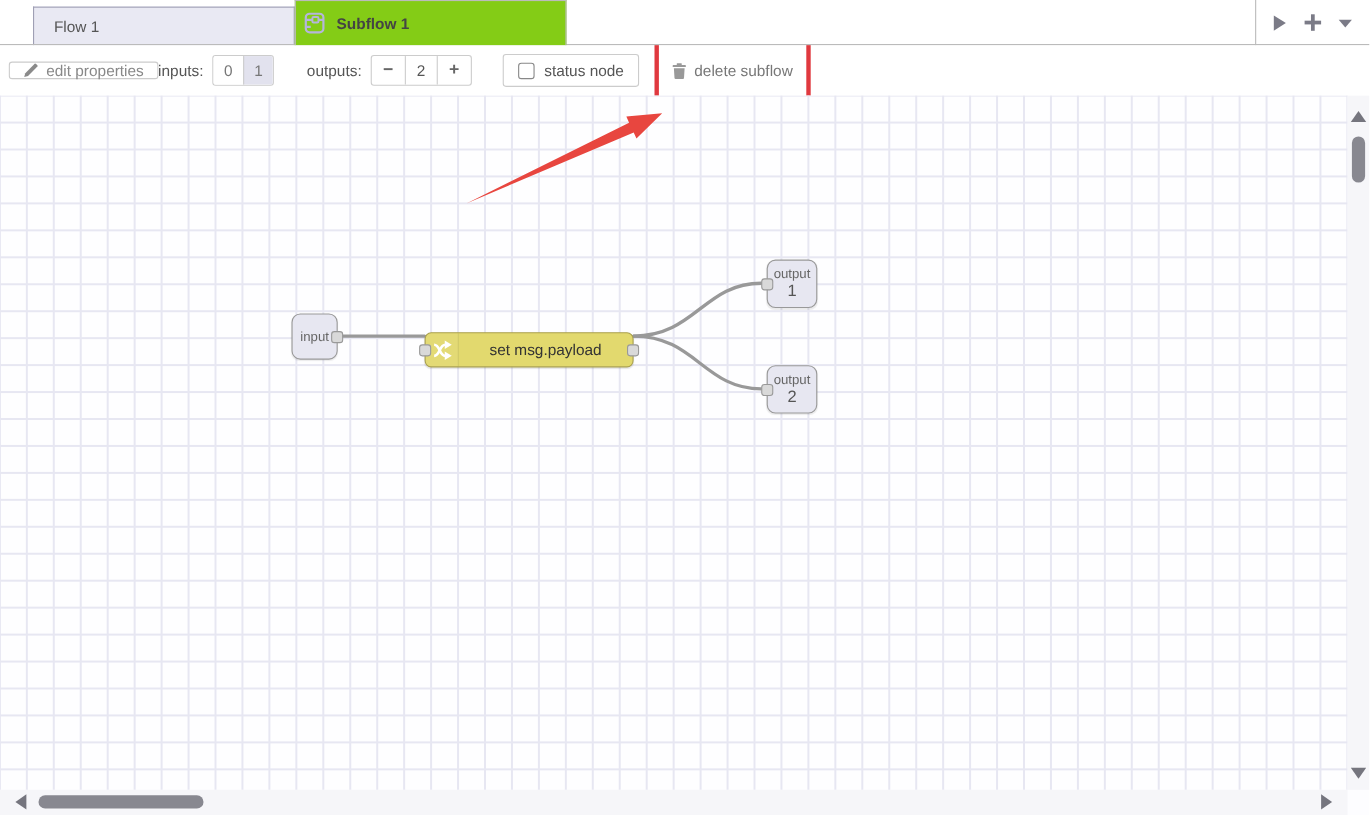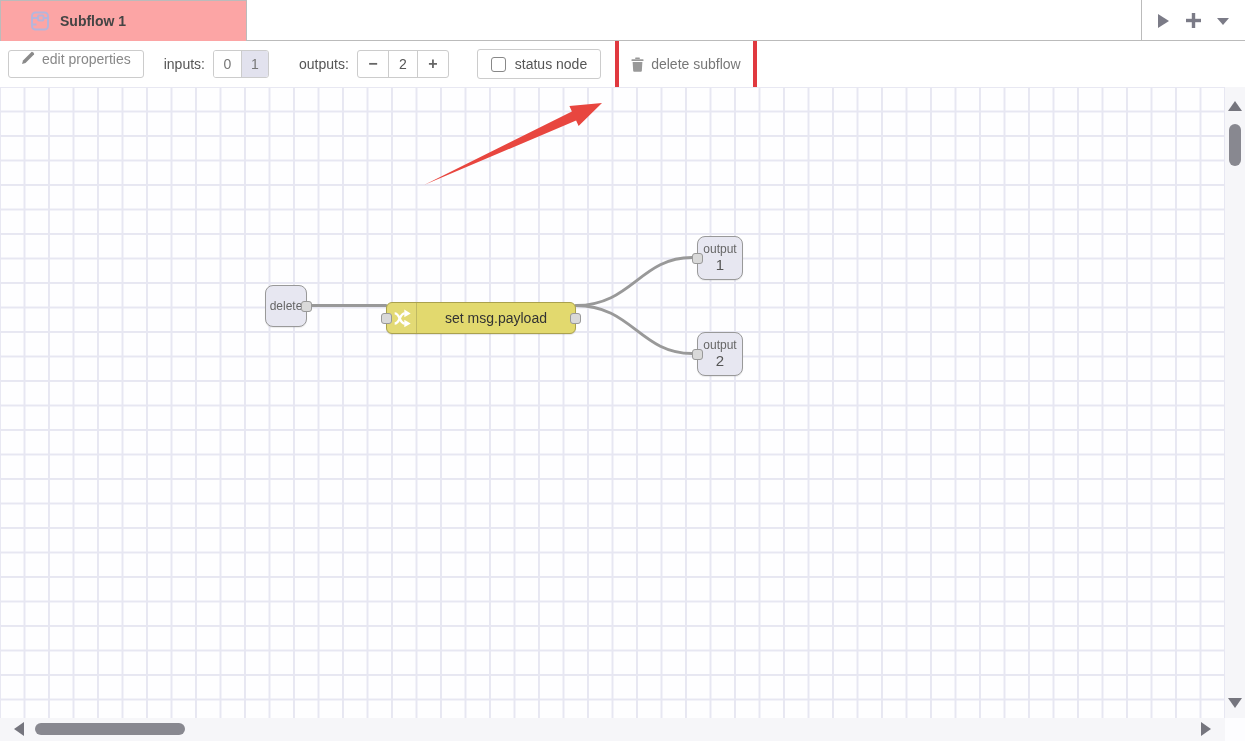--- a/index.html
+++ b/index.html
@@ -8,55 +8,55 @@
   
   .tabbar { position:relative; height:41px; background:#fff; display:flex; align-items:flex-end; }
   .tabbar::after { content:''; position:absolute; left:0; right:0; bottom:0; height:1px; background:#bbb; z-index:1; }
   .tab-inactive {
     margin-left:30px; width:238px; height:35px; background:#e9e9f3;
     border:1px solid #9f9fb4; border-bottom:none;
     display:flex; align-items:center; padding-left:18px;
     font-size:14px; color:#555; cursor:pointer;
   }
   .tab-active {
-    position:relative; z-index:2; width:247px; height:41px; background:#fca5a5;
+    position:relative; z-index:2; width:247px; height:41px; background:#84cc16;
     border:1px solid #bbb; border-bottom:none;
-    display:flex; align-items:center; padding-left:28px; gap:9px;
+    display:flex; align-items:center; padding-left:6px; gap:9px;
     font-size:14px; font-weight:bold; color:#444; cursor:default;
   }
   .tabbar-actions {
     margin-left:auto; height:41px; width:104px; border-left:1px solid #bbb;
     display:flex; align-items:center; justify-content:space-evenly; align-self:flex-start;
   }
   .icon-play { width:0; height:0; border-left:11px solid #7b7b87; border-top:7px solid transparent; border-bottom:7px solid transparent; cursor:pointer; }
   .icon-caret { width:0; height:0; border-top:7px solid #7b7b87; border-left:6px solid transparent; border-right:6px solid transparent; cursor:pointer; margin-top:2px; }
 
   
   .toolbar { height:46px; background:#fff; display:flex; align-items:center; padding-left:8px; }
   .btn {
-    height:28px; display:inline-flex; gap:7px; padding:0 12px;
+    height:16px; display:inline-flex; align-items:center; gap:7px; padding:0 12px;
     background:#fff; border:1px solid #ccc; border-radius:3px;
     font-size:14px; color:#888; cursor:pointer; white-space:nowrap;
   }
   .tb-label { font-size:14px; color:#555; }
   .seg-group { display:inline-flex; height:28px; border:1px solid #ccc; border-radius:3px; overflow:hidden; background:#fff; }
   .seg { width:27px; display:flex; align-items:center; justify-content:center; font-size:14px; color:#777; cursor:pointer; background:#fff; }
   .seg + .seg { border-left:1px solid #ccc; }
   .seg.selected { background:#e2e2ee; }
   .spin-btn { width:30px; display:flex; align-items:center; justify-content:center; font-size:16px; font-weight:bold; color:#666; cursor:pointer; }
   .spin-val { width:30px; display:flex; align-items:center; justify-content:center; font-size:14px; color:#555; border-left:1px solid #ccc; border-right:1px solid #ccc; }
   .status-box {
     height:30px; display:inline-flex; align-items:center; gap:9px; padding:4px 13px;
     border:1px solid #ccc; border-radius:3px; background:#fff; cursor:pointer;
   }
   .checkbox { width:15px; height:15px; border:1.5px solid #888; border-radius:3px; background:#fff; }
   .red-highlight { margin-left:14px; border:4px solid #e0393f; padding:14px 4px; display:inline-flex; }
   .btn-plain { border:none; background:transparent; height:28px; display:inline-flex; align-items:center; gap:7px; padding:0 8px; font-size:14px; color:#777; cursor:pointer; white-space:nowrap; }
 
-  .ml20 { margin-left:20px; } .ml8 { margin-left:8px; } .ml30 { margin-left:30px;text-align:center; } .ml28 { margin-left:28px; }
+  .ml20 { } .ml8 { margin-left:8px; } .ml30 { margin-left:30px;text-align:center; } .ml28 { margin-left:28px; }
 
   
   .canvas {
     position:relative; width:1245px; height:654px; background:#fdfdff;
   }
   .grid {
     position:absolute; left:0; top:0; width:1225px; height:631px;
     background-color:#fefeff;
     background-image:
       linear-gradient(to right, #e7e7f2 2px, transparent 2px),
@@ -96,20 +96,23 @@
   .tri-down { position:absolute; left:3px; bottom:10px; width:0; height:0; border-top:10px solid #75757e; border-left:7px solid transparent; border-right:7px solid transparent; cursor:pointer; }
   .tri-left { position:absolute; left:14px; top:4px; width:0; height:0; border-right:10px solid #75757e; border-top:7px solid transparent; border-bottom:7px solid transparent; cursor:pointer; }
   .tri-right { position:absolute; right:14px; top:4px; width:0; height:0; border-left:10px solid #75757e; border-top:7px solid transparent; border-bottom:7px solid transparent; cursor:pointer; }
   .vthumb { position:absolute; left:4px; top:37px; width:12px; height:42px; background:#888890; border-radius:6px; cursor:grab; }
   .hthumb { position:absolute; left:35px; top:5px; width:150px; height:12px; background:#888890; border-radius:6px; cursor:grab; }
 </style>
 </head>
 <body>
 
 <div class="tabbar">
+  <div class="tab-inactive">
+    <span>Flow 1</span>
+  </div>
   <div class="tab-active">
     <span style="display:inline-flex;">
       <svg width="22" height="22" viewBox="0 0 22 22">
         <rect x="3" y="2.5" width="16" height="17" rx="3.5" fill="none" stroke="#b5b5db" stroke-width="2"></rect>
         <line x1="3" y1="8" x2="9" y2="8" stroke="#b5b5db" stroke-width="2"></line>
         <rect x="9" y="5.5" width="5.5" height="5" rx="1" fill="none" stroke="#b5b5db" stroke-width="1.8"></rect>
         <line x1="3" y1="14.5" x2="7.5" y2="14.5" stroke="#b5b5db" stroke-width="2"></line>
         <line x1="14.5" y1="8" x2="19" y2="8" stroke="#b5b5db" stroke-width="2"></line>
       </svg>
     </span>
@@ -173,21 +176,21 @@
   <div class="grid"></div>
 
   <svg class="wires-svg" width="1225" height="631">
     <path d="M300,218.5 L386,218.5" stroke="#999" stroke-width="3" fill="none" stroke-linecap="round"></path>
     <path d="M576,218.5 C632,218.5 640,170.5 692,170.5" stroke="#999" stroke-width="3" fill="none" stroke-linecap="round"></path>
     <path d="M576,218.5 C632,218.5 640,266.5 692,266.5" stroke="#999" stroke-width="3" fill="none" stroke-linecap="round"></path>
     <polygon points="424,98 571.9,24.5 569.4,19 602,16 578.6,39 576.1,33.5" fill="#e8463f"></polygon>
   </svg>
 
   <div class="node" style="left:265px; top:198px; width:42px; height:42px;">
-    <span class="node-small-label">delete</span>
+    <span class="node-small-label">input</span>
     <span class="port" style="right:-6px; top:15px;"></span>
   </div>
 
   <div class="node-change">
     <span class="iconbox">
       <svg width="22" height="22" viewBox="0 0 24 24">
         <path d="M4,18 C10,18 9,7 15,7" stroke="#fff" stroke-width="2.6" fill="none"></path>
         <polygon points="14.5,2.8 21.5,7 14.5,11.2" fill="#fff"></polygon>
         <path d="M4,7 C10,7 9,18 15,18" stroke="#fff" stroke-width="2.6" fill="none"></path>
         <polygon points="14.5,13.8 21.5,18 14.5,22.2" fill="#fff"></polygon>

